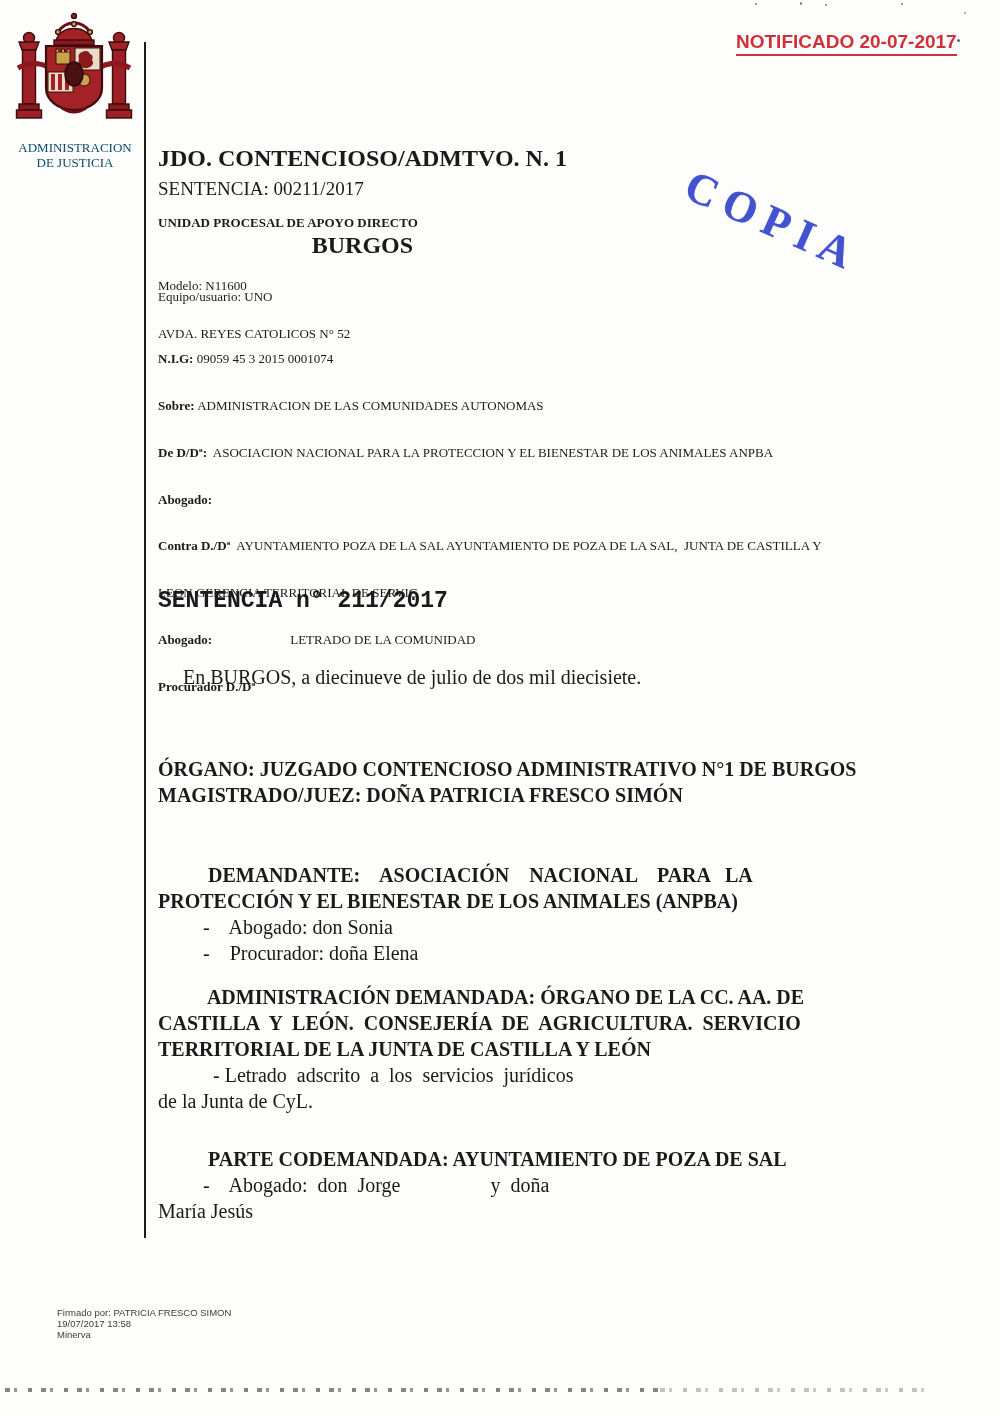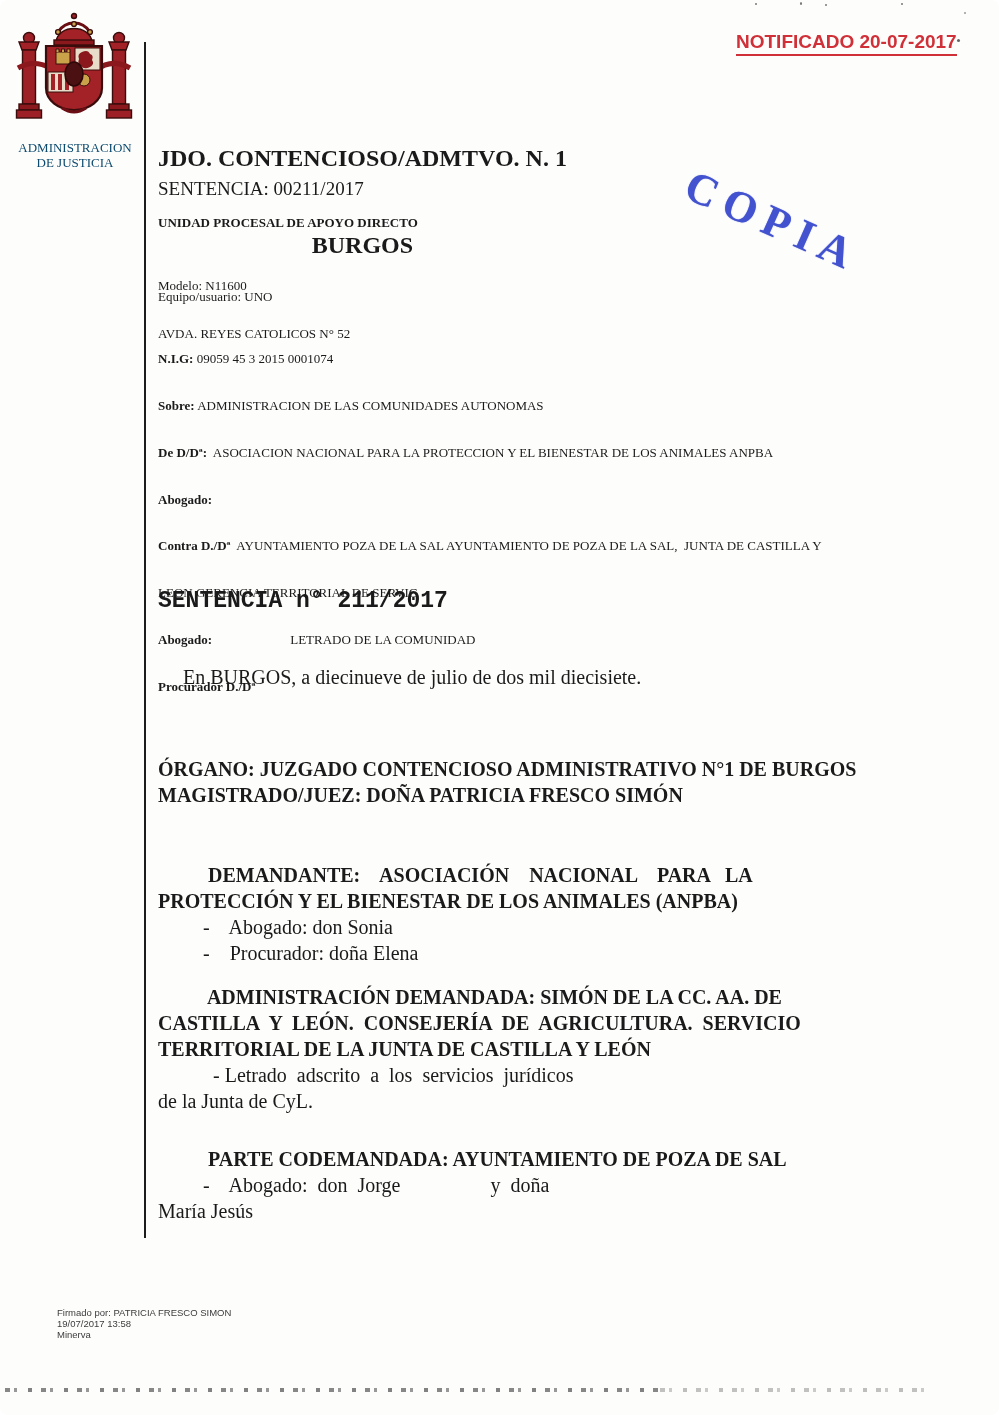--- a/index.html
+++ b/index.html
@@ -149,21 +149,21 @@
   </div>
 
   <div class="demandante">
     <div class="mono-b b">          DEMANDANTE:    ASOCIACIÓN    NACIONAL    PARA   LA</div>
     <div class="mono-b b">PROTECCIÓN Y EL BIENESTAR DE LOS ANIMALES (ANPBA)</div>
     <div class="mono-b">         -    Abogado: don Sonia</div>
     <div class="mono-b">         -    Procurador: doña Elena</div>
   </div>
 
   <div class="administracion">
-    <div class="mono-b b">          ADMINISTRACIÓN DEMANDADA: SIMÓN DE LA CC. AA. DE</div>
+    <div class="mono-b b">          ADMINISTRACIÓN DEMANDADA: ÓRGANO DE LA CC. AA. DE</div>
     <div class="mono-b b">CASTILLA  Y  LEÓN.  CONSEJERÍA  DE  AGRICULTURA.  SERVICIO</div>
     <div class="mono-b b">TERRITORIAL DE LA JUNTA DE CASTILLA Y LEÓN</div>
     <div class="mono-b">           - Letrado  adscrito  a  los  servicios  jurídicos</div>
     <div class="mono-b">de la Junta de CyL.</div>
   </div>
 
   <div class="codemandada">
     <div class="mono-b b">          PARTE CODEMANDADA: AYUNTAMIENTO DE POZA DE SAL</div>
     <div class="mono-b">         -    Abogado:  don  Jorge                  y  doña</div>
     <div class="mono-b">María Jesús</div>

